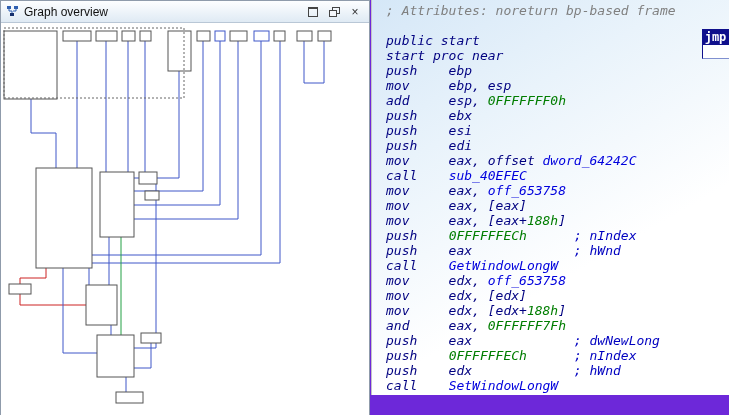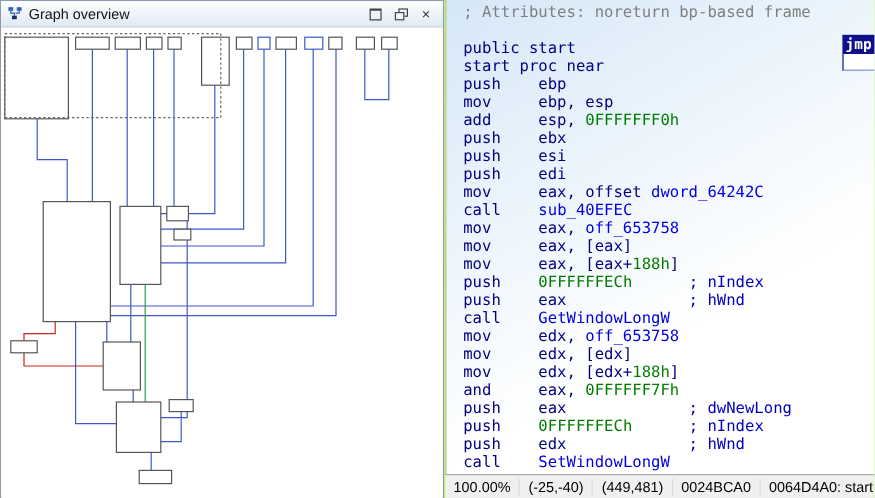--- a/index.html
+++ b/index.html
@@ -1,17 +1,17 @@
 <!DOCTYPE html>
 <html><head>
 <meta charset="utf-8">
 <style>
   html,body{margin:0;padding:0;background:#fff;}
   .screen{position:relative;width:729px;height:415px;overflow:hidden;
-          font-family:"Liberation Sans",sans-serif;background:#bef264;}
+          font-family:"Liberation Sans",sans-serif;background:#6d28d9;}
 
   
   .graph-window{position:absolute;left:0;top:0;width:370px;height:415px;
                 border:1px solid #8f9bab;background:#fff;box-sizing:border-box;}
   .titlebar{height:21px;background:linear-gradient(#fdfeff,#dfeaf4);
             border-bottom:1px solid #b9c7d6;display:flex;align-items:center;
             padding:0 5px;gap:5px;}
   .title-text{font-size:12px;color:#111;}
   .caption{margin-left:auto;display:flex;gap:3px;align-items:center;}
   .cap-btn{width:18px;height:15px;display:flex;align-items:center;justify-content:center;
@@ -21,21 +21,21 @@
   .icon-float::before{content:"";position:absolute;left:3px;top:0;width:6px;height:5px;border:1px solid #444;}
   .icon-float::after{content:"";position:absolute;left:0;top:3px;width:6px;height:5px;border:1px solid #444;background:#f3f6fa;}
   .graph-canvas{position:relative;width:368px;height:392px;background:#fff;}
   .graph-canvas svg{position:absolute;left:0;top:0;}
 
   
   .code-panel{position:absolute;left:371px;top:0;width:358px;height:395px;box-sizing:border-box;
               background:linear-gradient(150deg,#d5e7f7 0%,#e9f3fb 30%,#ffffff 65%);
               border-left:1px solid #c4c4c4;overflow:hidden;}
   #code{margin:0;padding:3px 0 0 14px;font-family:"DejaVu Sans Mono",monospace;
-        font-size:13px;line-height:15px;white-space:pre;}
+        font-size:13px;line-height:15px;white-space:pre;font-style:italic;}
   .jmp-node{position:absolute;top:0;right:0;width:27px;margin-top:29px;}
   .jmp-title{height:16px;background:#10108c;color:#fff;font-family:"DejaVu Sans Mono",monospace;
              font-size:12px;font-weight:bold;display:flex;align-items:center;justify-content:center;}
   .jmp-body{height:13px;background:#fff;border-left:1px solid #10108c;border-bottom:1px solid #8090d0;}
 
   
   .status-bar{position:absolute;left:371px;right:0;bottom:0;height:20px;background:#f0f0f0;
               border-top:1px solid #ababab;display:flex;align-items:center;
               font-size:12px;color:#000;box-sizing:border-box;}
   .status-pane{padding:0 7px;border-right:1px solid #d9d9d9;white-space:nowrap;}
@@ -121,21 +121,14 @@
   </div>
 
   <div class="code-panel">
     <pre id="code"><div><span style="color: rgb(128, 128, 128);">; Attributes: noreturn bp-based frame</span></div><div>&nbsp;</div><div><span style="color: rgb(0, 0, 128);">public start</span></div><div><span style="color: rgb(0, 0, 128);">start proc near</span></div><div><span style="color: rgb(0, 0, 128);">push    ebp</span></div><div><span style="color: rgb(0, 0, 128);">mov     ebp, esp</span></div><div><span style="color: rgb(0, 0, 128);">add     esp, </span><span style="color: rgb(0, 125, 0);">0FFFFFFF0h</span></div><div><span style="color: rgb(0, 0, 128);">push    ebx</span></div><div><span style="color: rgb(0, 0, 128);">push    esi</span></div><div><span style="color: rgb(0, 0, 128);">push    edi</span></div><div><span style="color: rgb(0, 0, 128);">mov     eax, offset </span><span style="color: rgb(0, 0, 221);">dword_64242C</span></div><div><span style="color: rgb(0, 0, 128);">call    </span><span style="color: rgb(0, 0, 221);">sub_40EFEC</span></div><div><span style="color: rgb(0, 0, 128);">mov     eax, </span><span style="color: rgb(0, 0, 221);">off_653758</span></div><div><span style="color: rgb(0, 0, 128);">mov     eax, [eax]</span></div><div><span style="color: rgb(0, 0, 128);">mov     eax, [eax+</span><span style="color: rgb(0, 125, 0);">188h</span><span style="color: rgb(0, 0, 128);">]</span></div><div><span style="color: rgb(0, 0, 128);">push    </span><span style="color: rgb(0, 125, 0);">0FFFFFFECh</span><span style="color: rgb(0, 0, 128);">      </span><span style="color: rgb(0, 0, 192);">; nIndex</span></div><div><span style="color: rgb(0, 0, 128);">push    eax             </span><span style="color: rgb(0, 0, 192);">; hWnd</span></div><div><span style="color: rgb(0, 0, 128);">call    </span><span style="color: rgb(0, 0, 221);">GetWindowLongW</span></div><div><span style="color: rgb(0, 0, 128);">mov     edx, </span><span style="color: rgb(0, 0, 221);">off_653758</span></div><div><span style="color: rgb(0, 0, 128);">mov     edx, [edx]</span></div><div><span style="color: rgb(0, 0, 128);">mov     edx, [edx+</span><span style="color: rgb(0, 125, 0);">188h</span><span style="color: rgb(0, 0, 128);">]</span></div><div><span style="color: rgb(0, 0, 128);">and     eax, </span><span style="color: rgb(0, 125, 0);">0FFFFFF7Fh</span></div><div><span style="color: rgb(0, 0, 128);">push    eax             </span><span style="color: rgb(0, 0, 192);">; dwNewLong</span></div><div><span style="color: rgb(0, 0, 128);">push    </span><span style="color: rgb(0, 125, 0);">0FFFFFFECh</span><span style="color: rgb(0, 0, 128);">      </span><span style="color: rgb(0, 0, 192);">; nIndex</span></div><div><span style="color: rgb(0, 0, 128);">push    edx             </span><span style="color: rgb(0, 0, 192);">; hWnd</span></div><div><span style="color: rgb(0, 0, 128);">call    </span><span style="color: rgb(0, 0, 221);">SetWindowLongW</span></div></pre>
     <div class="jmp-node">
       <div class="jmp-title">jmp</div>
       <div class="jmp-body"></div>
     </div>
   </div>
 
-  <div class="status-bar">
-    <span class="status-pane">100.00%</span>
-    <span class="status-pane">(-25,-40)</span>
-    <span class="status-pane">(449,481)</span>
-    <span class="status-pane">0024BCA0</span>
-    <span class="status-pane">0064D4A0: start</span>
-  </div>
 
 </div>
 
 </body></html>

